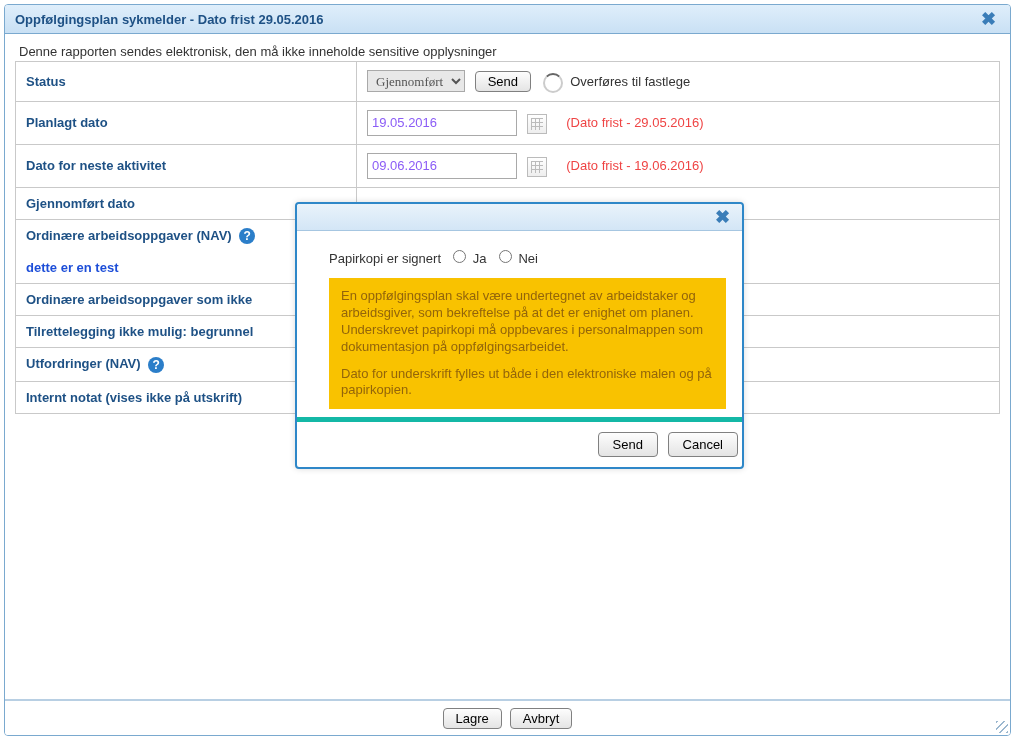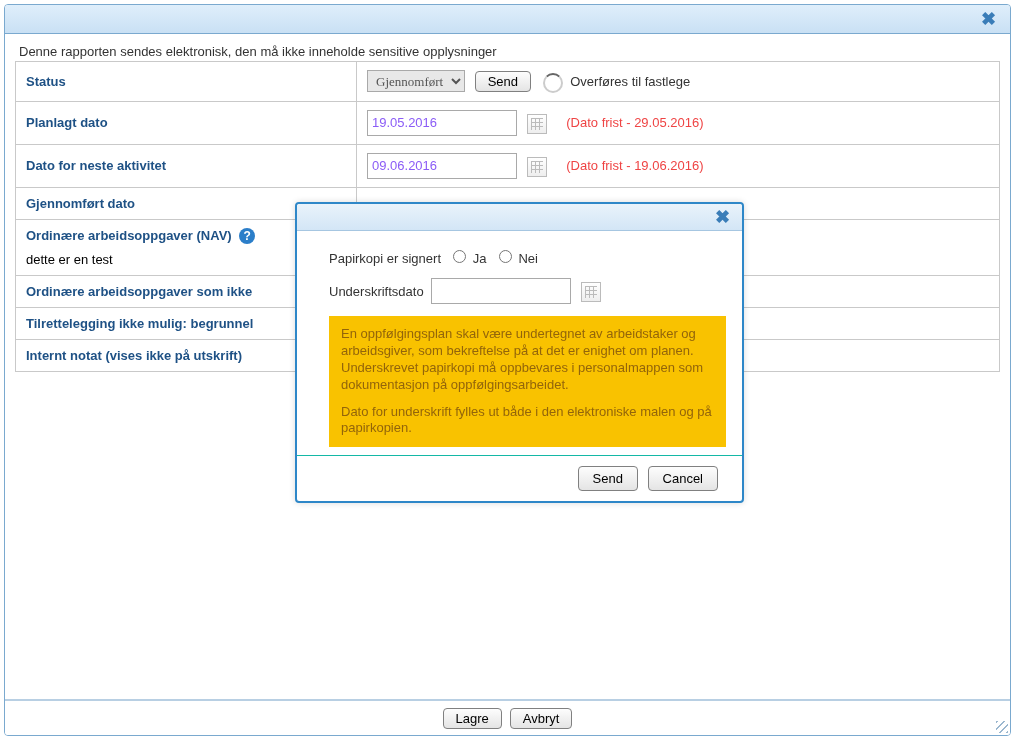--- a/index.html
+++ b/index.html
@@ -27,28 +27,29 @@
 
   
   .modal{position:absolute;left:290px;top:197px;width:445px;border:2px solid #2e87c8;background:#fff;border-radius:4px;box-shadow:0 0 6px rgba(0,0,0,0.15);}
   .modal .mtitle{height:26px;background:linear-gradient(#e9f3fb,#d3e6f6);border-bottom:1px solid #a6c6e1;border-radius:3px 3px 0 0;display:flex;align-items:center;padding:0 8px;}
   .modal .mtitle .spacer{flex:1;}
   .modal .mbody{padding:16px 16px 8px 32px;}
   .modal .radio-row{margin-bottom:12px;}
   .modal .sig-row{margin-bottom:12px;}
   .info-box{background:#f9c200;color:#93650a;padding:10px 12px;font-size:13px;line-height:1.3;}
   .info-box p{margin:0 0 10px 0;}
-  .mfooter{border-top:1px solid #14b8a6;padding:10px 24px;text-align:right;}
+  .mfooter{border-top:5px solid #14b8a6;padding:10px 4px;text-align:right;}
   .mfooter .btn{margin-left:6px;padding:4px 14px;}
 </style>
 </head>
 <body>
 
 <div class="window">
   <div class="titlebar">
+    <span>Oppfølgingsplan sykmelder - Dato frist 29.05.2016</span>
     <span class="spacer"></span>
     <span class="close-x">✖</span>
   </div>
 
   <div class="body">
     <div class="notice">Denne rapporten sendes elektronisk, den må ikke inneholde sensitive opplysninger</div>
 
     <table class="form">
       <tbody>
           <tr>
@@ -79,32 +80,39 @@
         </td>
       </tr>
       <tr>
         <td class="label">Gjennomført dato</td>
         <td></td>
       </tr>
       <tr>
         <td class="label" style="border-bottom:none;">
           <span>Ordinære arbeidsoppgaver (NAV)</span>
           <span class="help">?</span>
-          <div class="subtext" style="font-weight:normal;color:#000000;margin-top:8px;">dette er en test</div>
+          <div class="subtext" style="font-weight:bold;color:#1d4ed8;margin-top:16px;">dette er en test</div>
         </td>
         <td style="border-bottom:none;"></td>
       </tr>
       <tr>
             <td class="label">Ordinære arbeidsoppgaver som ikke</td>
             <td></td>
           </tr>
       <tr>
             <td class="label">Tilrettelegging ikke mulig: begrunnel</td>
             <td></td>
           </tr>
+      <tr>
+        <td class="label">
+          <span>Utfordringer (NAV)</span>
+          <span class="help">?</span>
+        </td>
+        <td></td>
+      </tr>
       <tr>
             <td class="label">Internt notat (vises ikke på utskrift)</td>
             <td></td>
           </tr>
     </tbody>
       </table>
   </div>
 
   <div class="footer">
     <button class="btn">Lagre</button>
@@ -118,25 +126,20 @@
       <span class="close-x">✖</span>
     </div>
     <div class="mbody">
       <div class="radio-row">
         <span>Papirkopi er signert</span>
         &nbsp;<input type="radio" name="signed" style="">
         <span>Ja</span>
         &nbsp;<input type="radio" name="signed" style="">
         <span>Nei</span>
       </div>
-      <div class="sig-row">
-        <span>Underskriftsdato</span>
-        <input type="text" class="date" style="width: 130px; margin-left: 4px;">
-        <span class="cal"></span>
-      </div>
       <div class="info-box">
         <p>En oppfølgingsplan skal være undertegnet av arbeidstaker og arbeidsgiver, som bekreftelse på at det er enighet om planen. Underskrevet papirkopi må oppbevares i personalmappen som dokumentasjon på oppfølgingsarbeidet.</p>
         <p style="margin-bottom:0;">Dato for underskrift fylles ut både i den elektroniske malen og på papirkopien.</p>
       </div>
     </div>
     <div class="mfooter">
       <button class="btn">Send</button>
       <button class="btn">Cancel</button>
     </div>
   </div>

